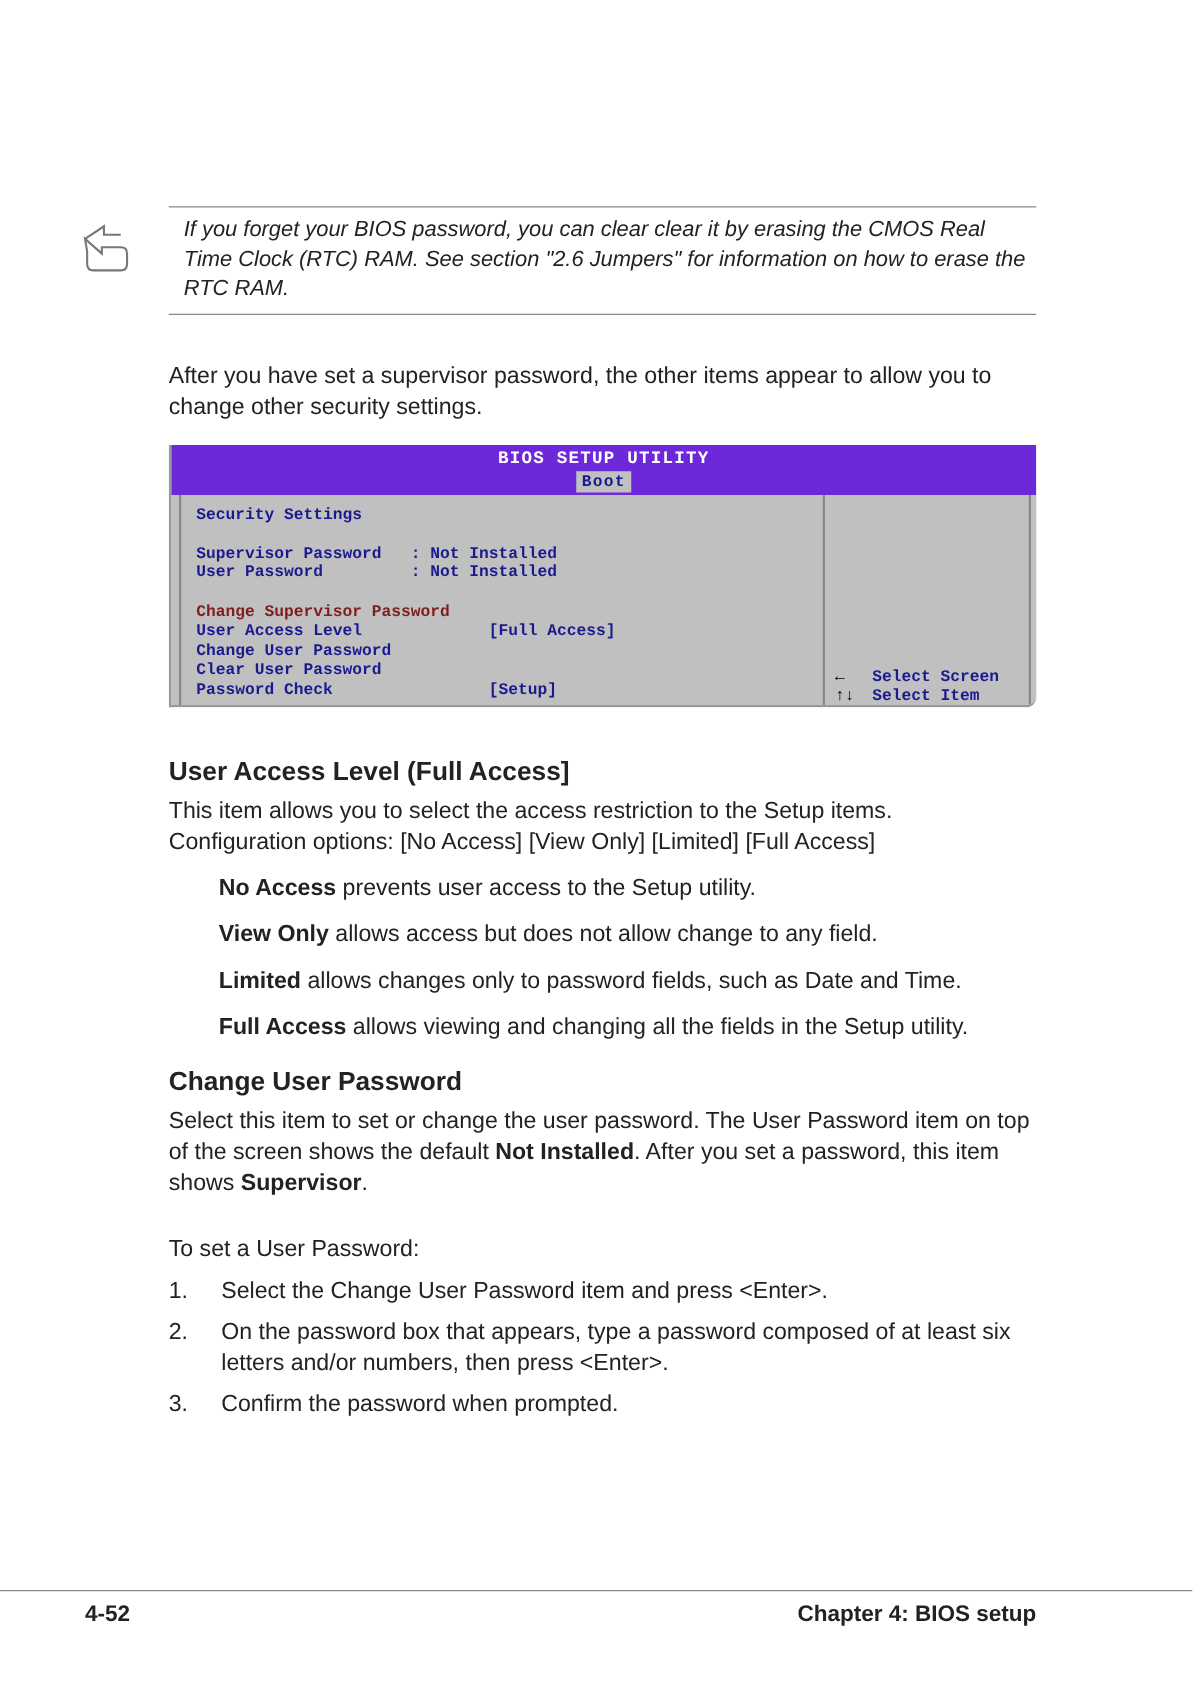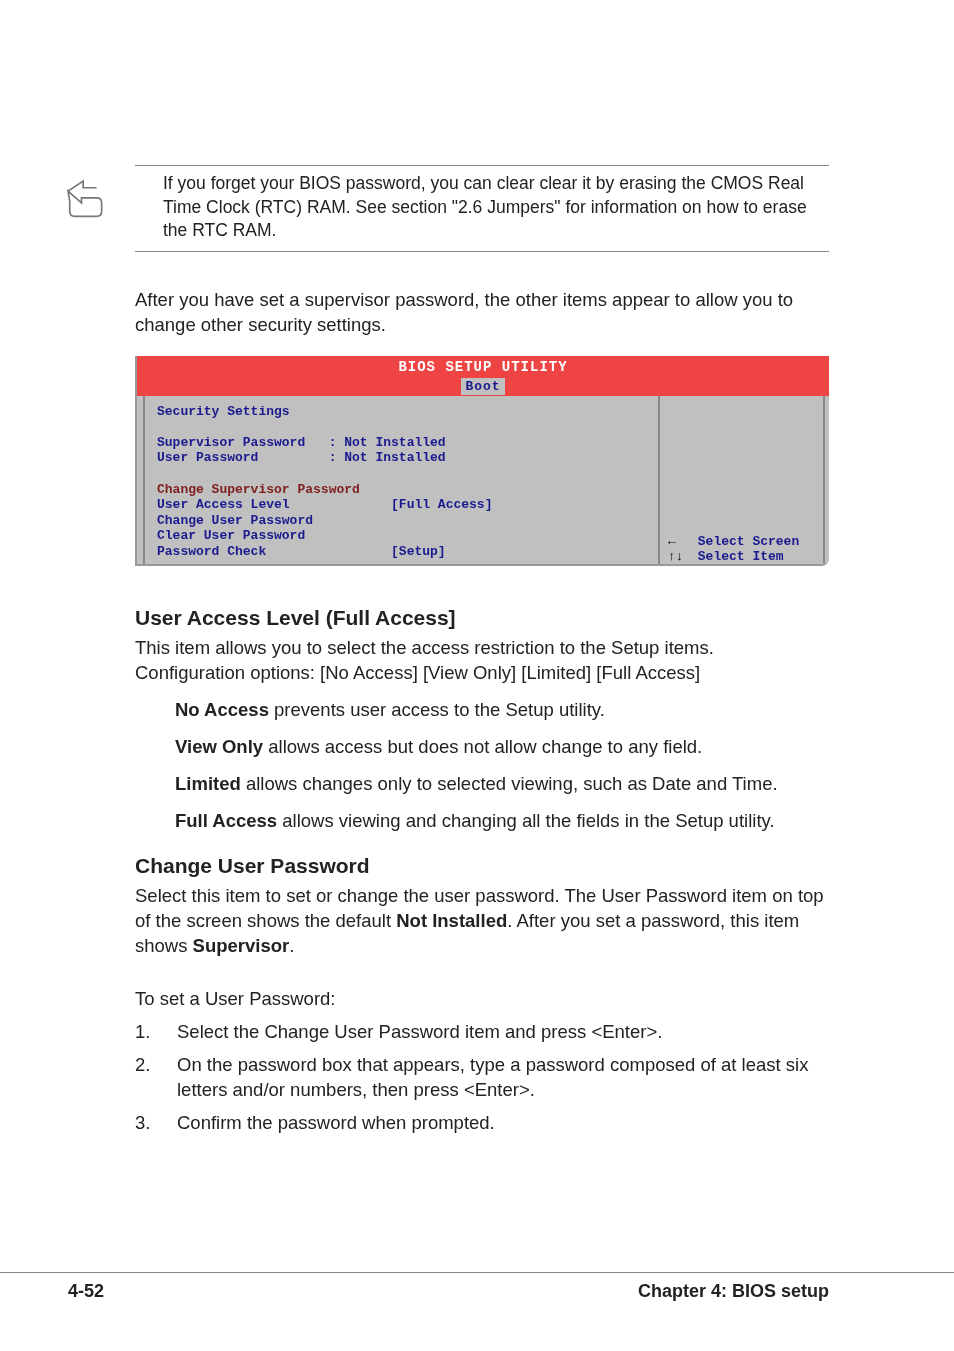--- a/index.html
+++ b/index.html
@@ -11,25 +11,26 @@
     position: relative;
     font-size: 18.5px;
     color: #222;
     line-height: 1.35;
   }
   .page {
     padding: 165px 125px 0 135px;
   }
   .note-row {
     display: flex;
-    gap: 36px;
+    gap: 20px;
     border-top: 1px solid #888;
     border-bottom: 1px solid #888;
     padding: 6px 0 8px 0;
     margin-bottom: 36px;
+    font-style: italic;
   }
   .hand-icon {
     width: 42px; height: 42px; flex-shrink: 0;
     color: #666;
     margin-top: 4px;
     margin-left: -72px;
     margin-right: 22px;
   }
   .note-text { flex:1; font-size: 17.5px; }
   .para { margin-bottom: 18px; }
@@ -37,21 +38,21 @@
     margin: 10px 0 38px 0;
     border-left: 2px solid #999;
     border-bottom: 2px solid #999;
     background: #ccc;
     position: relative;
     height: 210px;
     overflow: hidden;
     border-radius: 0 0 8px 0;
   }
   .bios-titlebar {
-    background: #ef4444;
+    background: #6d28d9;
     color: #fff;
     font-family: "Courier New", monospace;
     font-size: 14px;
     font-weight: bold;
     text-align: center;
     padding: 2px 0 0 0;
     letter-spacing: 1px;
   }
   .bios-tab {
     display:inline-block;
@@ -161,21 +162,21 @@
       </div>
     </div>
   </div>
 
   <div class="h2">User Access Level (Full Access]</div>
   <p>This item allows you to select the access restriction to the Setup items.</p>
   <p>Configuration options: [No Access] [View Only] [Limited] [Full Access]</p>
   <div class="indent-block" id="opts">
       <p><span class="bold">No Access</span><span> prevents user access to the Setup utility.</span></p>
       <p><span class="bold">View Only</span><span> allows access but does not allow change to any field.</span></p>
-      <p><span class="bold">Limited</span><span> allows changes only to selected viewing, such as Date and Time.</span></p>
+      <p><span class="bold">Limited</span><span> allows changes only to password fields, such as Date and Time.</span></p>
       <p><span class="bold">Full Access</span><span> allows viewing and changing all the fields in the Setup utility.</span></p>
     </div>
 
   <div class="h2">Change User Password</div>
   <p>
     <span>Select this item to set or change the user password. The User Password item on top of the screen shows the default </span><span class="bold">Not Installed</span><span>. After you set a password, this item shows </span><span class="bold">Supervisor</span><span>.</span>
   </p>
   <p style="margin-top:28px">To set a User Password:</p>
   <ol class="ol" id="steps">
       <li>

